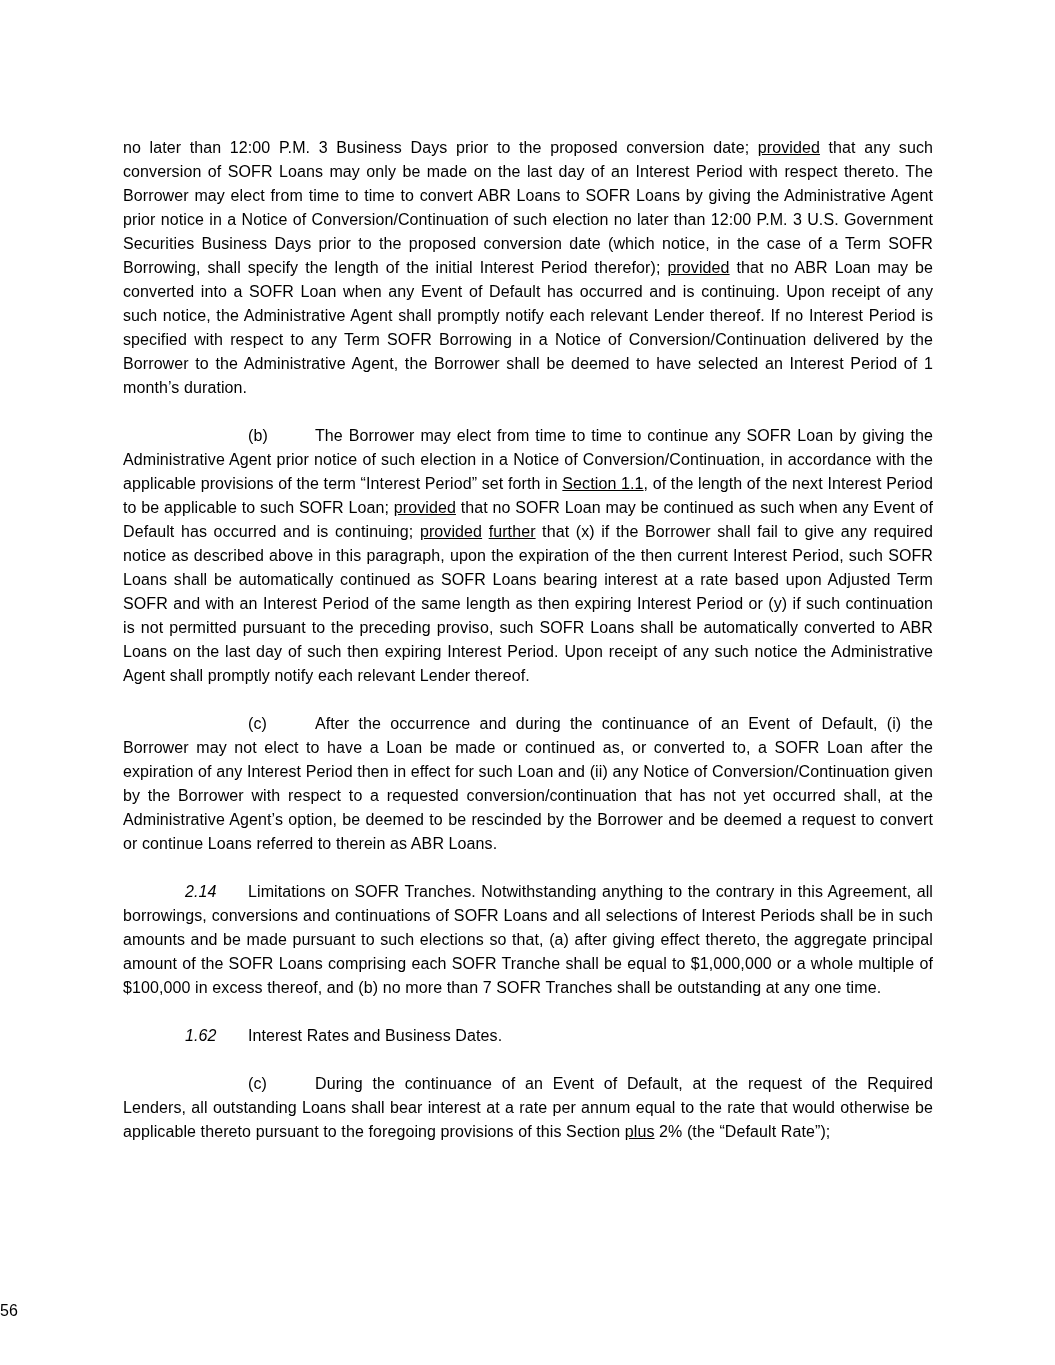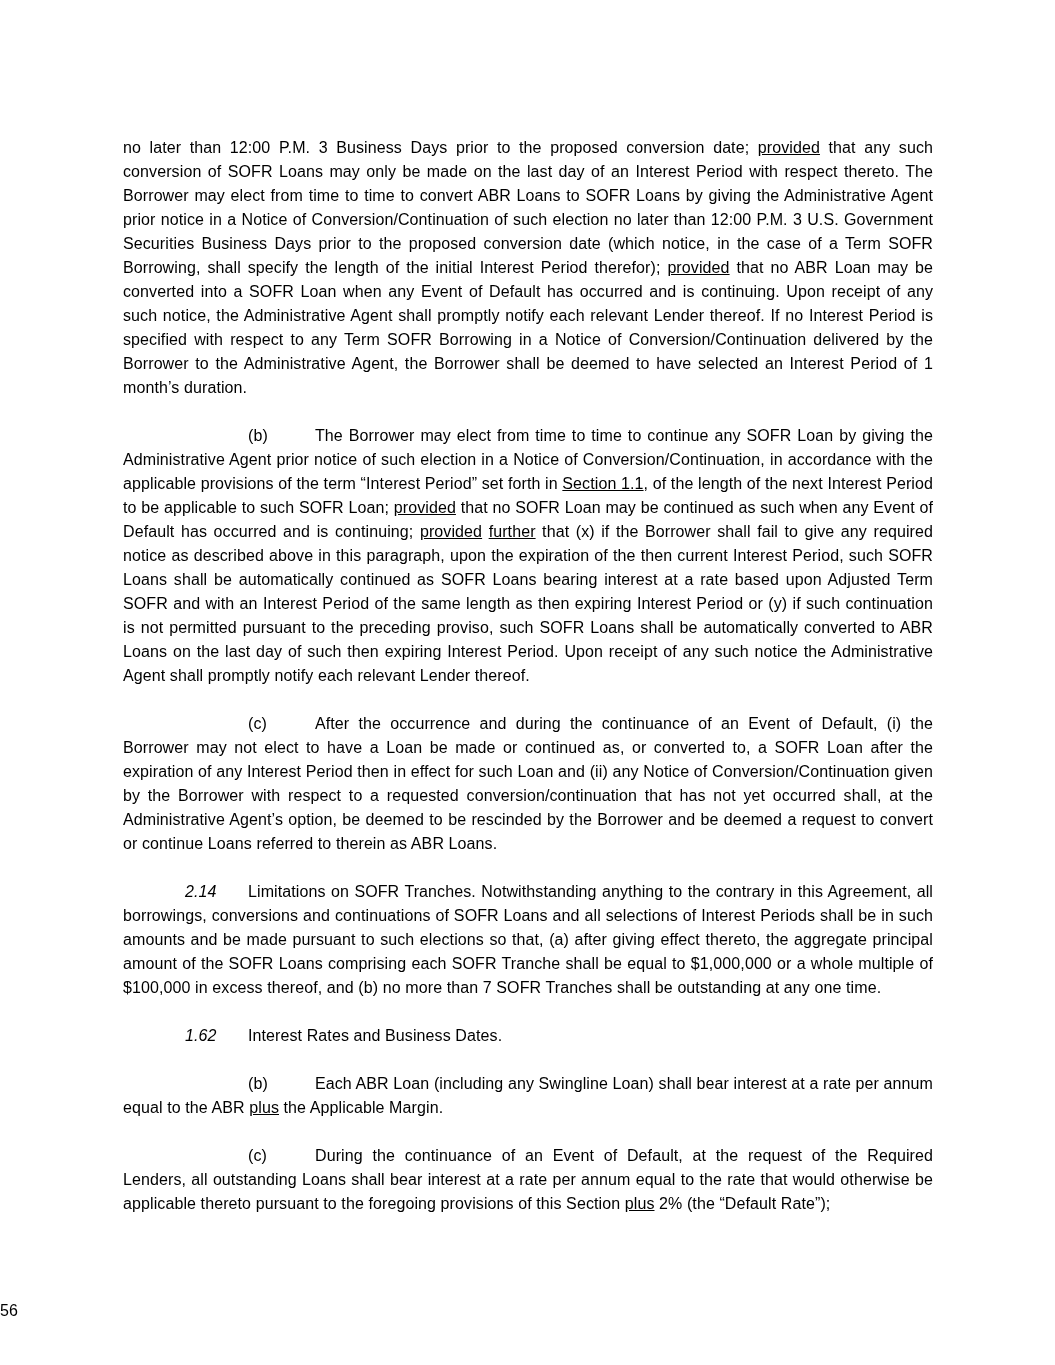--- a/index.html
+++ b/index.html
@@ -66,17 +66,16 @@
 </head>
 <body>
 
 <div class="page">
   <div class="content">
       <p class="para flush"><span>no later than 12:00 P.M. 3 Business Days prior to the proposed conversion date; </span><span class="u">provided</span><span> that any such conversion of SOFR Loans may only be made on the last day of an Interest Period with respect thereto. The Borrower may elect from time to time to convert ABR Loans to SOFR Loans by giving the Administrative Agent prior notice in a Notice of Conversion/Continuation of such election no later than 12:00 P.M. 3 U.S. Government Securities Business Days prior to the proposed conversion date (which notice, in the case of a Term SOFR Borrowing, shall specify the length of the initial Interest Period therefor); </span><span class="u">provided</span><span> that no ABR Loan may be converted into a SOFR Loan when any Event of Default has occurred and is continuing. Upon receipt of any such notice, the Administrative Agent shall promptly notify each relevant Lender thereof. If no Interest Period is specified with respect to any Term SOFR Borrowing in a Notice of Conversion/Continuation delivered by the Borrower to the Administrative Agent, the Borrower shall be deemed to have selected an Interest Period of 1 month’s duration.</span></p>
       <p class="para sub"><span class="label">(b)</span><span>The Borrower may elect from time to time to continue any SOFR Loan by giving the Administrative Agent prior notice of such election in a Notice of Conversion/Continuation, in accordance with the applicable provisions of the term “Interest Period” set forth in </span><span class="u">Section 1.1</span><span>, of the length of the next Interest Period to be applicable to such SOFR Loan; </span><span class="u">provided</span><span> that no SOFR Loan may be continued as such when any Event of Default has occurred and is continuing; </span><span class="u">provided</span><span> </span><span class="u">further</span><span> that (x) if the Borrower shall fail to give any required notice as described above in this paragraph, upon the expiration of the then current Interest Period, such SOFR Loans shall be automatically continued as SOFR Loans bearing interest at a rate based upon Adjusted Term SOFR and with an Interest Period of the same length as then expiring Interest Period or (y) if such continuation is not permitted pursuant to the preceding proviso, such SOFR Loans shall be automatically converted to ABR Loans on the last day of such then expiring Interest Period. Upon receipt of any such notice the Administrative Agent shall promptly notify each relevant Lender thereof.</span></p>
       <p class="para sub"><span class="label">(c)</span><span>After the occurrence and during the continuance of an Event of Default, (i) the Borrower may not elect to have a Loan be made or continued as, or converted to, a SOFR Loan after the expiration of any Interest Period then in effect for such Loan and (ii) any Notice of Conversion/Continuation given by the Borrower with respect to a requested conversion/continuation that has not yet occurred shall, at the Administrative Agent’s option, be deemed to be rescinded by the Borrower and be deemed a request to convert or continue Loans referred to therein as ABR Loans.</span></p>
       <p class="para section"><span class="label">2.14</span><span>Limitations on SOFR Tranches. Notwithstanding anything to the contrary in this Agreement, all borrowings, conversions and continuations of SOFR Loans and all selections of Interest Periods shall be in such amounts and be made pursuant to such elections so that, (a) after giving effect thereto, the aggregate principal amount of the SOFR Loans comprising each SOFR Tranche shall be equal to $1,000,000 or a whole multiple of $100,000 in excess thereof, and (b) no more than 7 SOFR Tranches shall be outstanding at any one time.</span></p>
       <p class="para section"><span class="label">1.62</span><span>Interest Rates and Business Dates.</span></p>
-      <p class="para sub"><span class="label">(b)</span><span>Each ABR Loan (including any Swingline Loan) shall bear interest at a rate per annum equal to the ABR </span><span class="u">plus</span><span> the Applicable Margin.</span></p>
       <p class="para sub"><span class="label">(c)</span><span>During the continuance of an Event of Default, at the request of the Required Lenders, all outstanding Loans shall bear interest at a rate per annum equal to the rate that would otherwise be applicable thereto pursuant to the foregoing provisions of this Section </span><span class="u">plus</span><span> 2% (the “Default Rate”);</span></p>
     </div>
   <div class="page-number">56</div>
 </div>
 
 </body></html>

